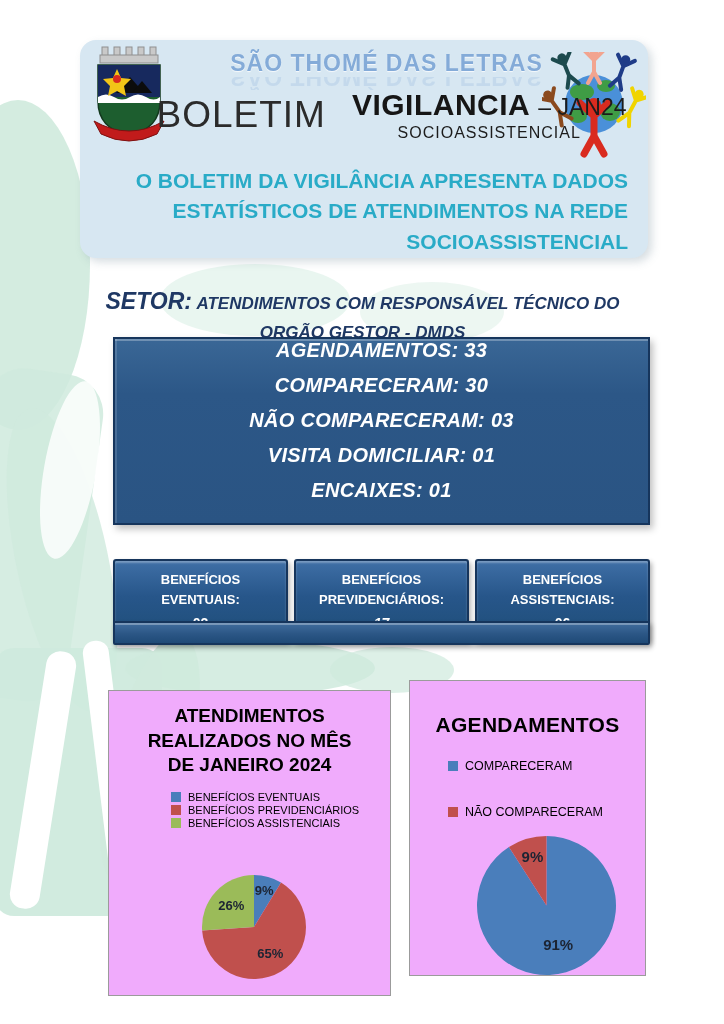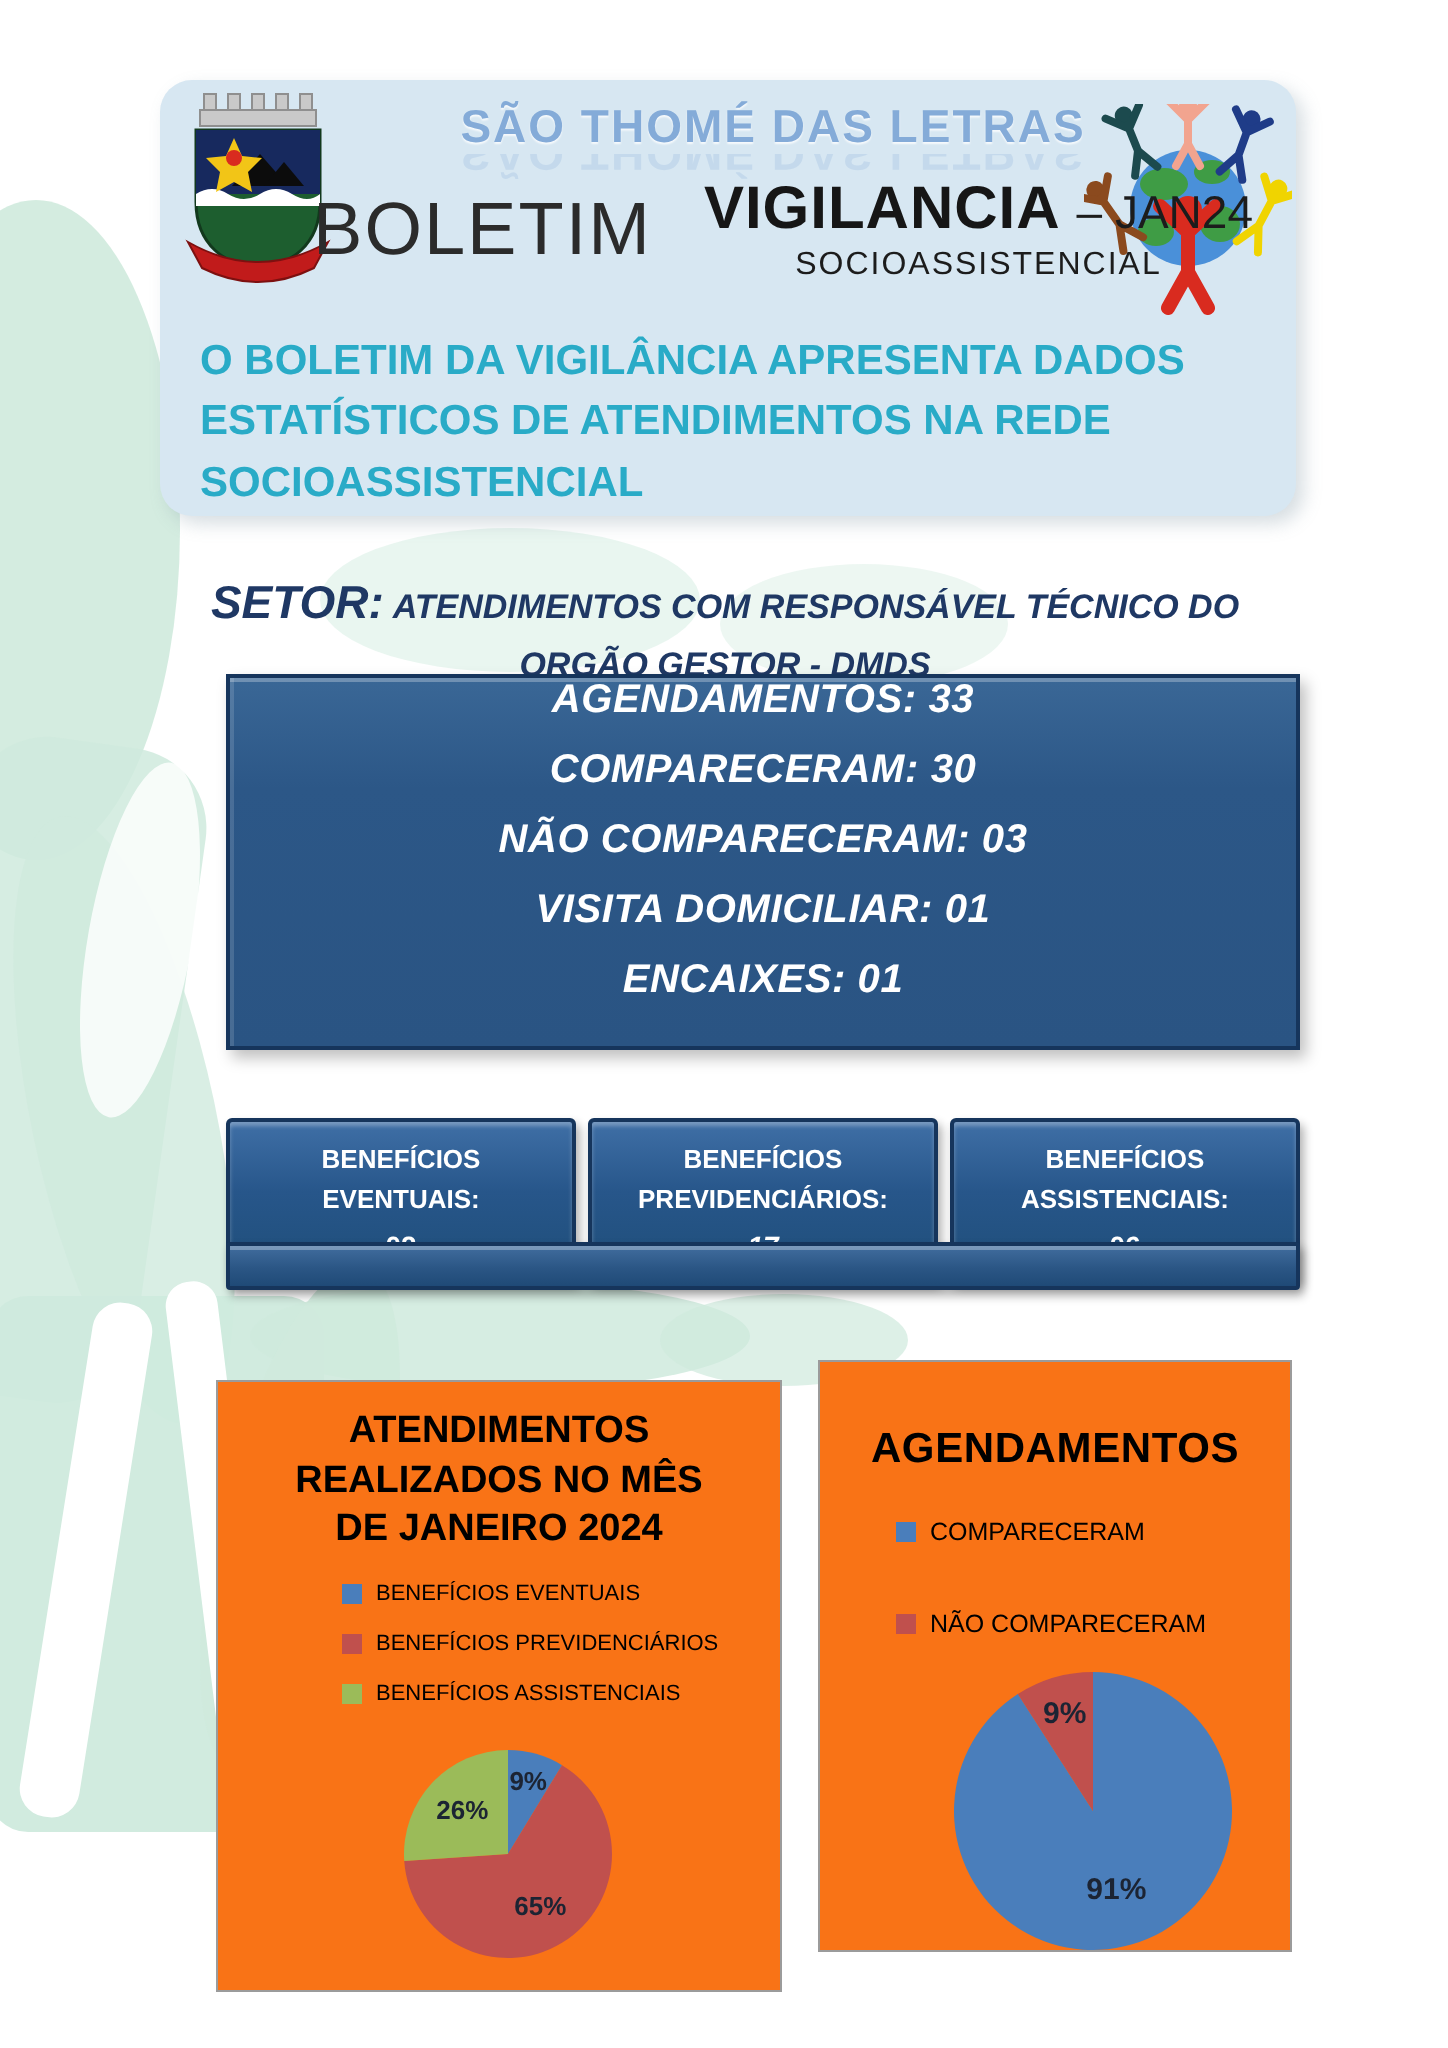--- a/index.html
+++ b/index.html
@@ -20,21 +20,21 @@
         font-size:23px;font-weight:bold;letter-spacing:1px;color:#84abd8;}
   .masthead{position:absolute;left:150px;right:95px;top:46px;display:flex;
             align-items:center;justify-content:center;gap:13px;}
   .boletim{font-size:37px;font-weight:300;color:#2b2b2b;letter-spacing:1px;}
   .mast-divider{width:4px;height:58px;background:#1c1c1c;}
   .mast-right{display:flex;flex-direction:column;align-items:center;}
   .mast-line1{display:flex;align-items:baseline;gap:8px;white-space:nowrap;}
   .vigilancia{font-size:30px;font-weight:800;color:#161616;letter-spacing:.5px;}
   .edition{font-size:23px;font-weight:500;color:#1c1c1c;}
   .socio{font-size:16px;font-weight:400;color:#1c1c1c;letter-spacing:1px;margin-top:2px;}
-  .intro{position:absolute;left:20px;right:20px;top:126px;text-align:left;
+  .intro{position:absolute;left:20px;right:20px;top:126px;text-align:right;
          color:#29abc7;font-weight:bold;font-size:21px;line-height:1.45;}
 
   
   .setor{left:95px;top:284px;width:535px;text-align:center;color:#1f3864;
          font-style:italic;font-weight:bold;line-height:1.55;}
   .setor-label{font-size:23px;}
   .setor-text{font-size:17px;}
 
   
   .stats-box{left:113px;top:337px;width:537px;height:188px;
@@ -54,28 +54,28 @@
                padding-top:9px;}
   .benefit-value{font-size:14px;margin-top:3px;}
   .benefit-value.italic{font-style:italic;}
 
   .bottom-bar{left:113px;top:621px;width:537px;height:24px;box-sizing:border-box;
               background:linear-gradient(180deg,#416d9e 0%,#2b5685 55%,#1f4a77 100%);
               border:2px solid #16355c;border-radius:2px;
               box-shadow:inset 0 2px 0 rgba(255,255,255,.3),2px 3px 5px rgba(0,0,0,.3);}
 
   
-  .panel{background:#f97316;border:1px solid #9b9b9b;box-sizing:border-box;}
+  .panel{background:#f0abfc;border:1px solid #9b9b9b;box-sizing:border-box;}
   .panel-left{left:108px;top:690px;width:283px;height:306px;}
   .panel-right{left:409px;top:680px;width:237px;height:296px;}
   .chart-title{font-weight:bold;color:#000;text-align:center;}
   .panel-left .chart-title{font-size:19px;line-height:1.3;margin:13px 24px 0 24px;}
   .panel-right .chart-title{font-size:21px;margin:32px 8px 0 8px;letter-spacing:.3px;}
   .legend{display:flex;flex-direction:column;}
-  .panel-left .legend{margin:13px 0 0 62px;gap:13px;}
+  .panel-left .legend{margin:13px 0 0 62px;gap:1px;}
   .panel-right .legend{margin:22px 0 0 38px;gap:32px;}
   .legend-item{display:flex;align-items:center;gap:7px;font-size:11px;color:#000;white-space:nowrap;}
   .panel-right .legend-item{font-size:12.5px;}
   .legend-swatch{width:10px;height:10px;flex:0 0 auto;}
   .pie-left{position:absolute;left:90px;top:181px;}
   .pie-right{position:absolute;left:64px;top:152px;}
   svg text.pie-label{font-family:"Liberation Sans",sans-serif;font-weight:600;fill:#1c2433;}
 </style>
 </head>
 <body>

